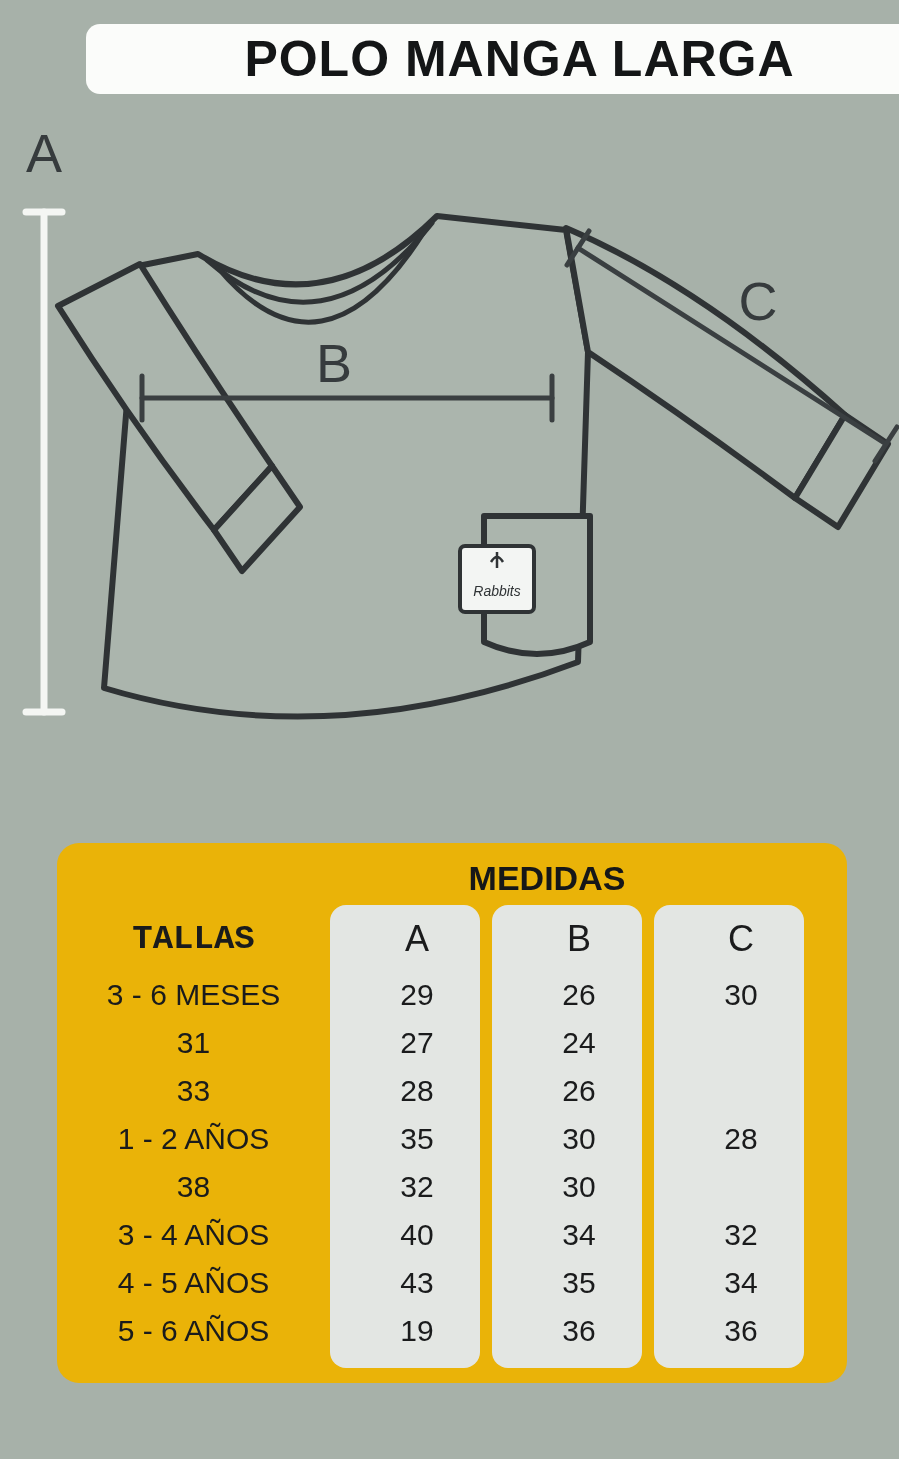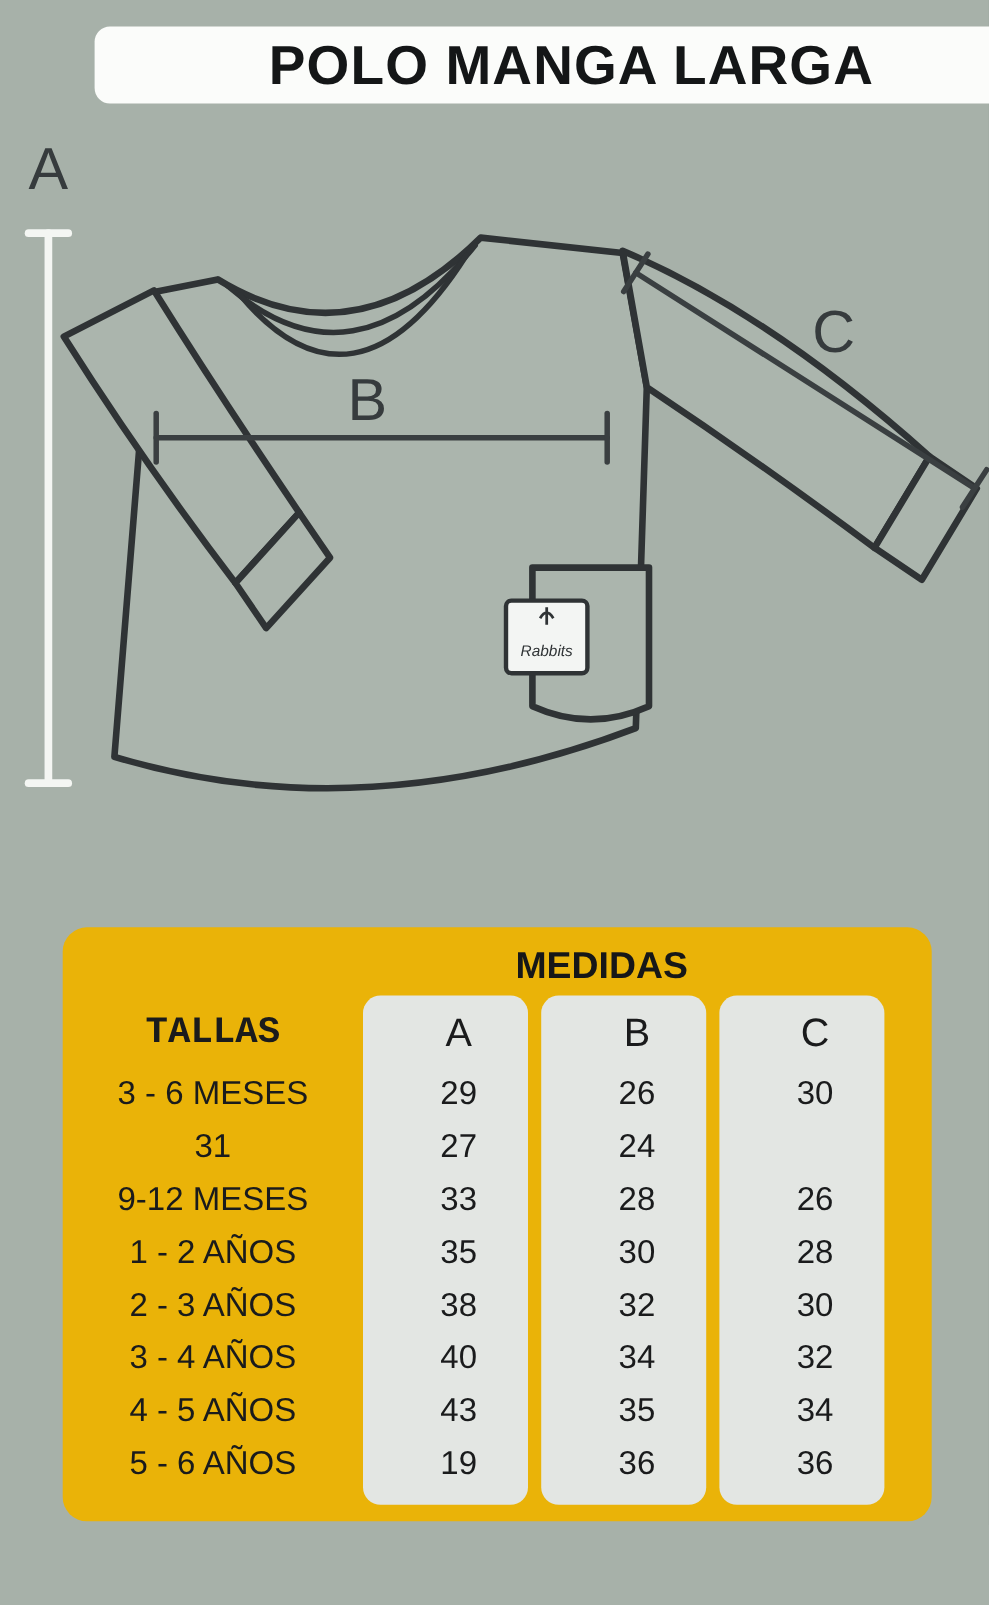--- a/index.html
+++ b/index.html
@@ -122,33 +122,31 @@
           <div class="tcell">29</div>
           <div class="tcell">26</div>
           <div class="tcell">30</div>
         </div>
         <div class="trow">
           <div class="tcell">31</div>
           <div class="tcell">27</div>
           <div class="tcell">24</div>
         </div>
         <div class="trow">
-          <div class="tcell">9-12 MESES</div>
           <div class="tcell">33</div>
           <div class="tcell">28</div>
           <div class="tcell">26</div>
         </div>
         <div class="trow">
           <div class="tcell">1 - 2 AÑOS</div>
           <div class="tcell">35</div>
           <div class="tcell">30</div>
           <div class="tcell">28</div>
         </div>
         <div class="trow">
-          <div class="tcell">2 - 3 AÑOS</div>
           <div class="tcell">38</div>
           <div class="tcell">32</div>
           <div class="tcell">30</div>
         </div>
         <div class="trow">
           <div class="tcell">3 - 4 AÑOS</div>
           <div class="tcell">40</div>
           <div class="tcell">34</div>
           <div class="tcell">32</div>
         </div>

